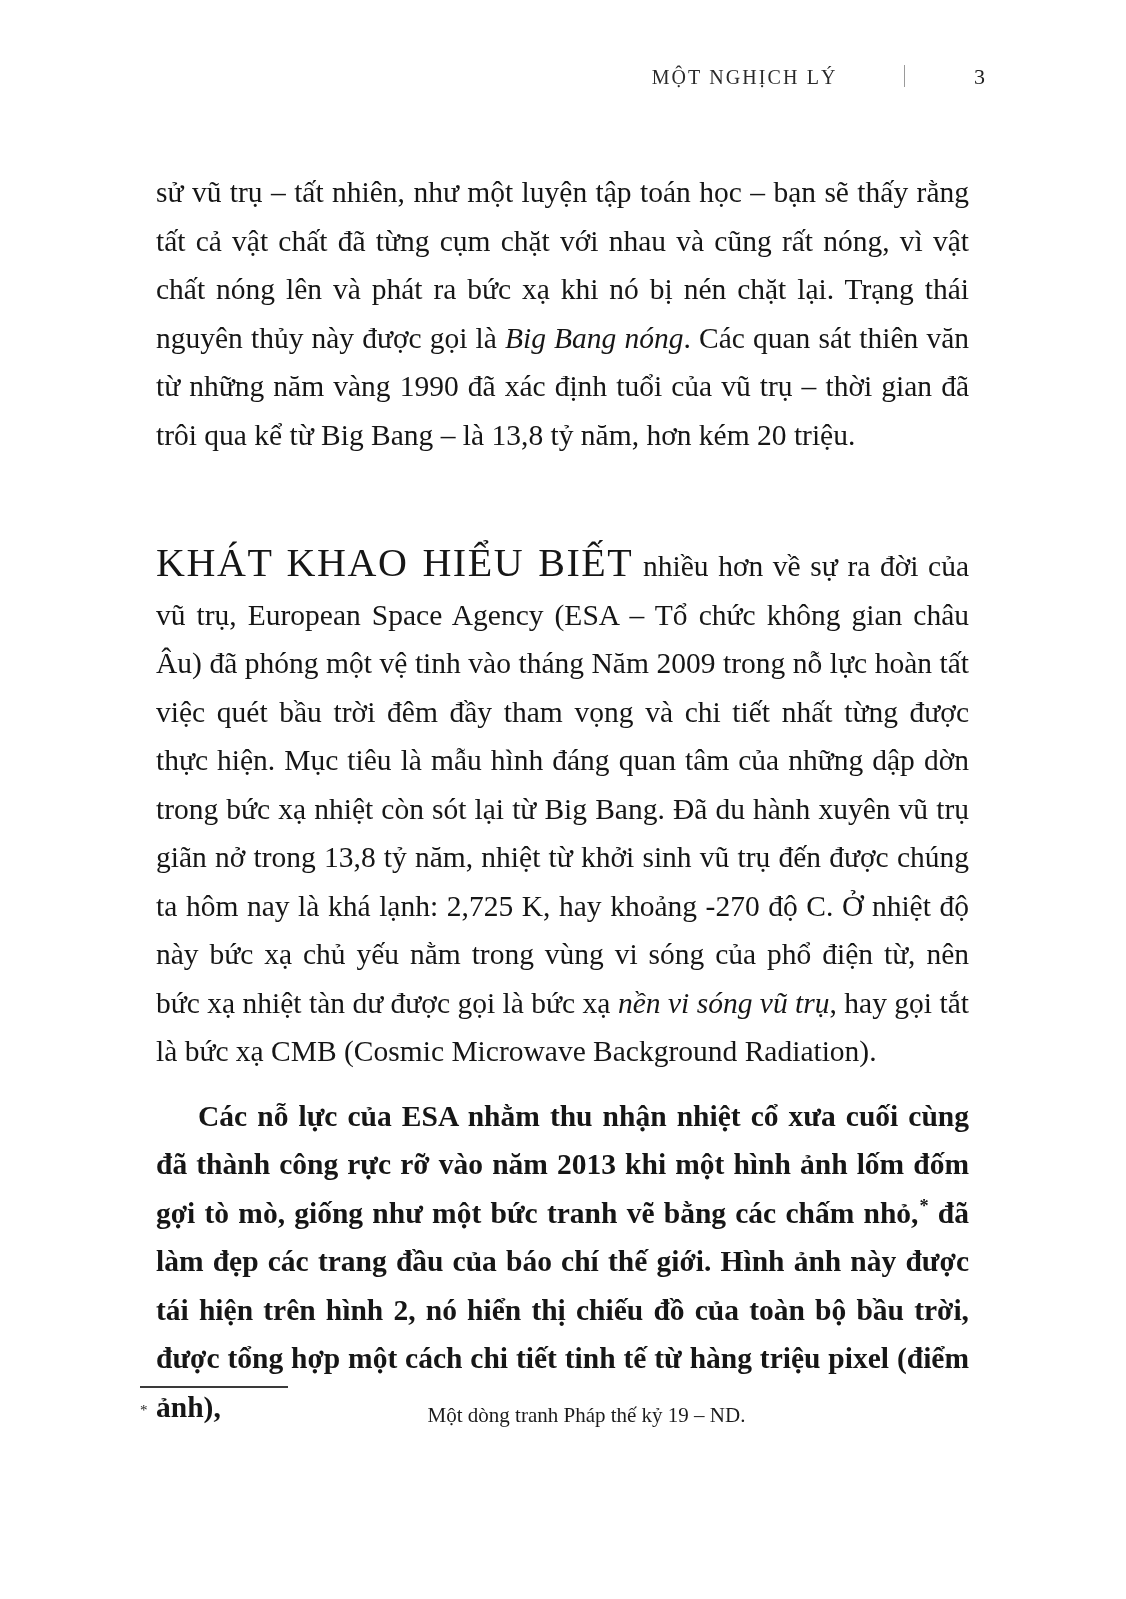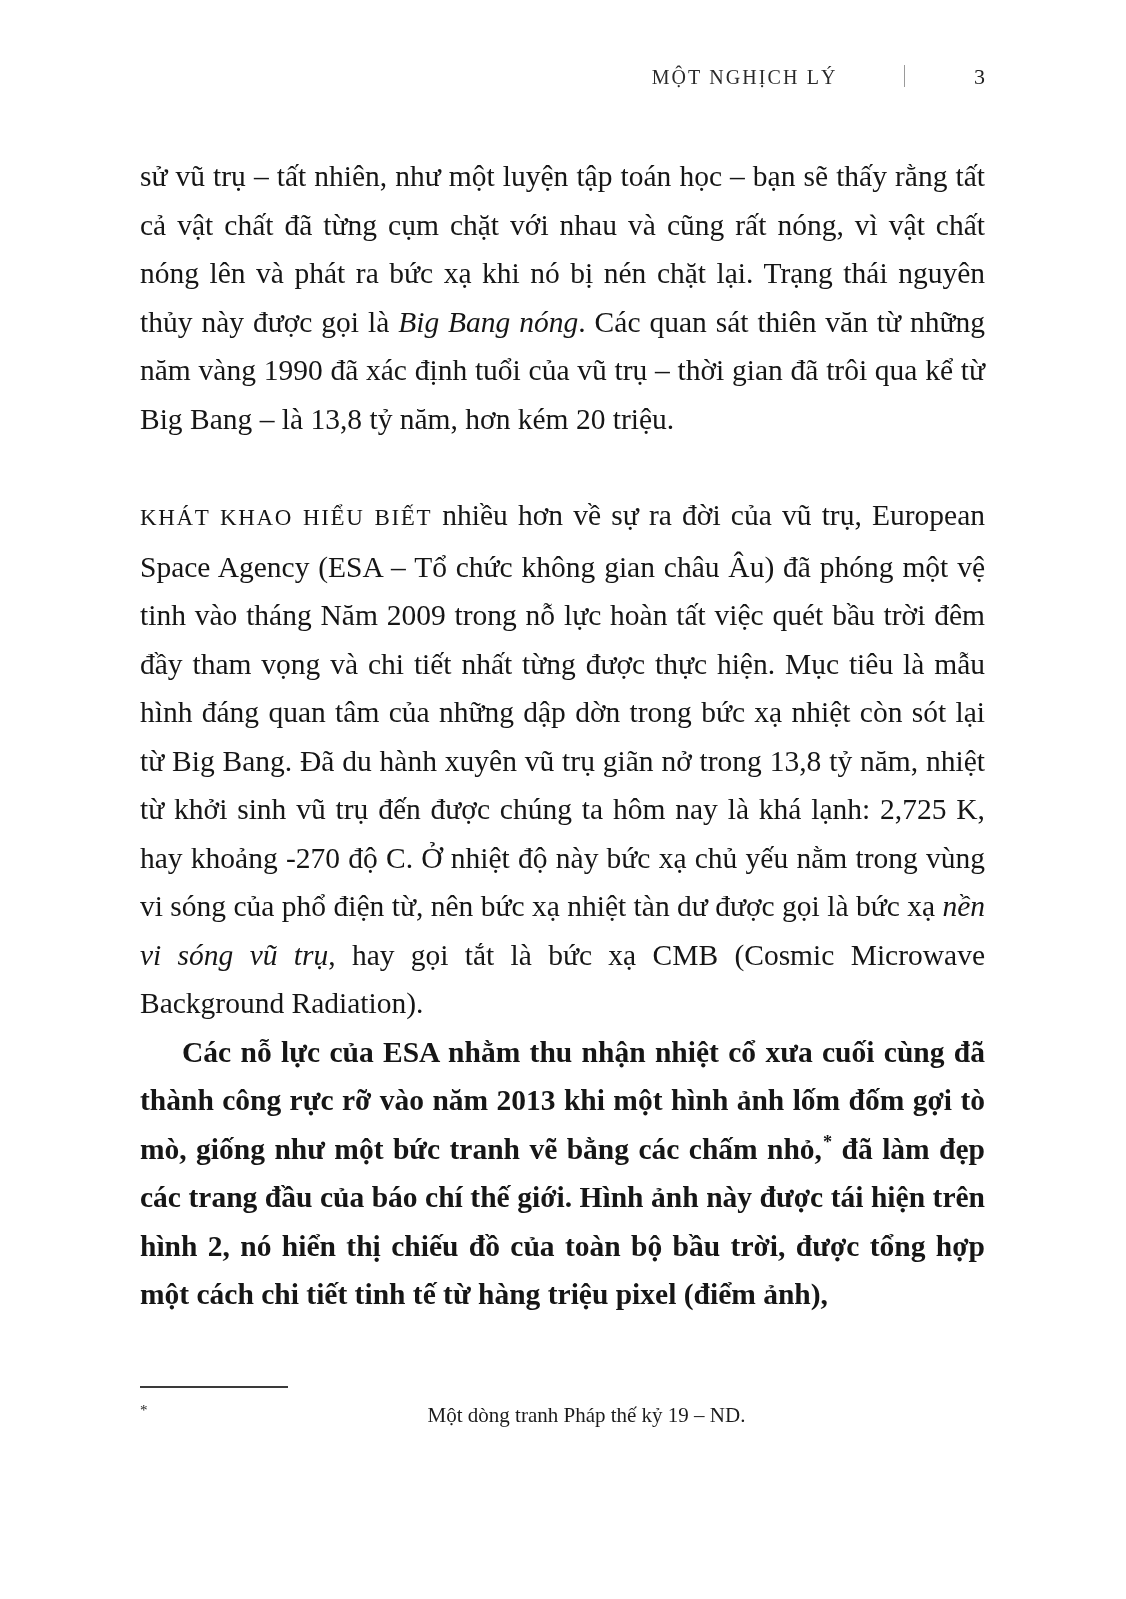--- a/index.html
+++ b/index.html
@@ -53,42 +53,42 @@
   }
 
   
   .textblock {
     position: absolute;
     top: 152px;
     left: 140px;
     width: 845px;
   }
   p.body {
-    margin: 0;
+    margin: 16px;
     font-size: 29.5px;
     line-height: 48.5px;
     text-align: justify;
     text-justify: inter-word;
     hyphens: none;
     color: #161616;
   }
   p.body + p.body {
     margin-top: 0;
     font-weight: bold;
   }
   p.indent {
     text-indent: 42px;
   }
   .gap {
     height: 48px;
   }
   .smallcaps {
     font-variant: small-caps;
     letter-spacing: 1.6px;
-    font-size: 23px;
+    font-size: 40px;
   }
   em.it {
     font-style: italic;
   }
   sup.fn-mark {
     font-size: 0.62em;
     vertical-align: super;
     line-height: 0;
     padding-left: 1px;
   }

